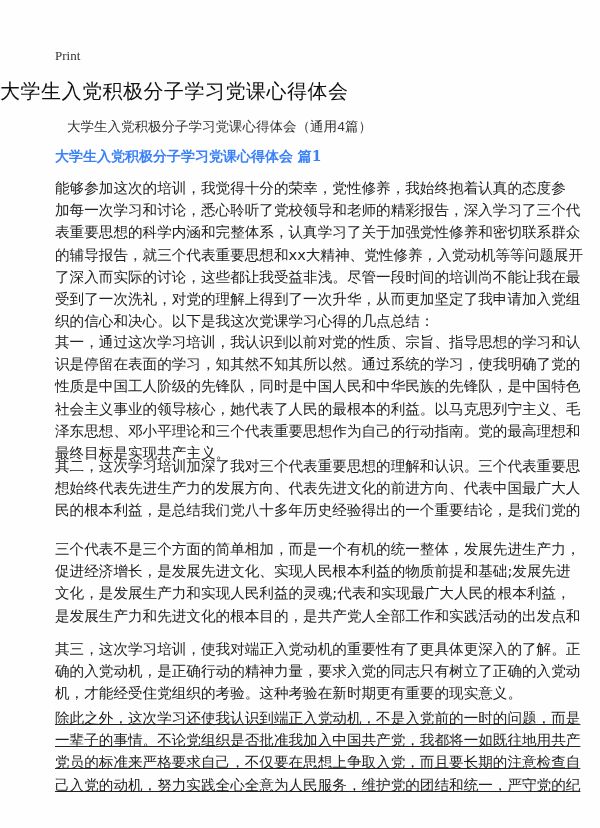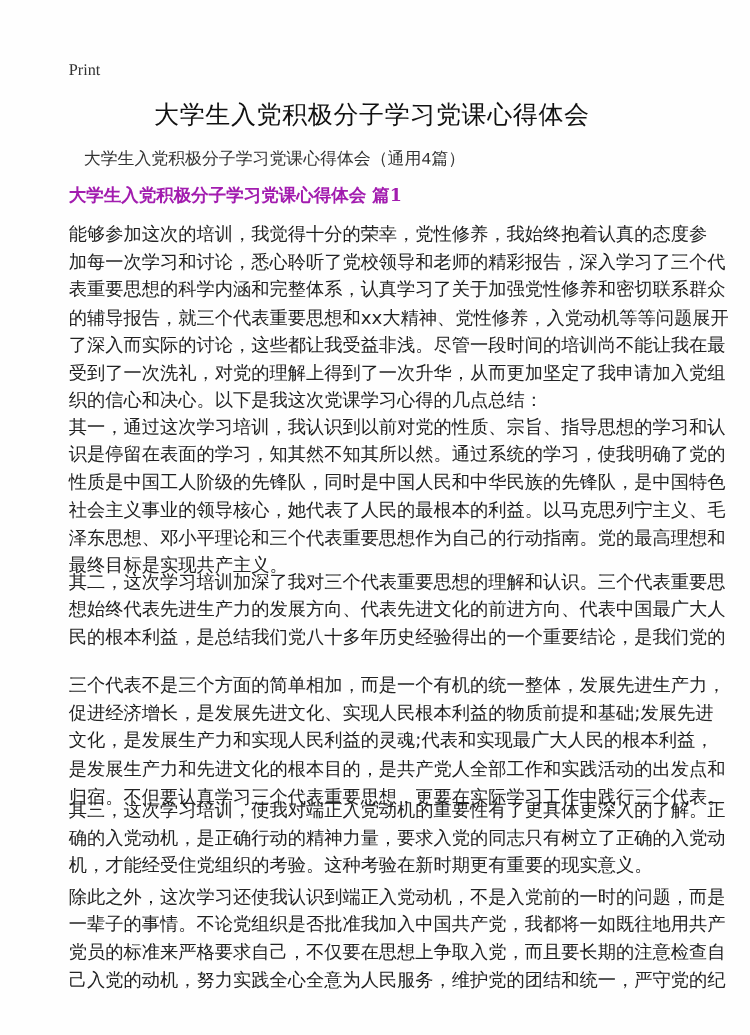--- a/index.html
+++ b/index.html
@@ -1,21 +1,21 @@
 <!DOCTYPE html>
 <html><head>
 <meta charset="utf-8">
 <style>
   html, body { margin: 0; padding: 0; background: #ffffff; }
   body { width: 600px; height: 828px; overflow: hidden; position: relative; color: #1a1a1a; }
   .page { position: absolute; left: 0; top: 0; width: 600px; height: 828px; background: #fefefe; }
   .print-label { position: absolute; left: 55px; top: 48px; font-family: "Liberation Serif", serif; font-size: 13px; color: #333; }
-  .doc-title { position: absolute; left: 0; width: 595px; top: 78px; text-align: center; font-family: "DejaVu Sans", sans-serif; font-size: 20px; color: #111; letter-spacing: 0.5px; }
+  .doc-title { position: absolute; left: 0; width: 595px; top: 78px; font-family: "DejaVu Sans", sans-serif; font-size: 20px; color: #111; letter-spacing: 0.5px; }
   .doc-subtitle { position: absolute; left: 67px; top: 118px; font-family: Liberation Mono, monospace; font-size: 13.5px; color: #333; }
-  .section-head { position: absolute; left: 55px; top: 148px; font-family: "DejaVu Serif", serif; font-size: 14px; font-weight: bold; color: #a21caf; }
+  .section-head { position: absolute; left: 55px; top: 148px; font-family: "DejaVu Serif", serif; font-size: 14px; font-weight: bold; color: #3b82f6; }
   .para { position: absolute; left: 55px; width: 495px; font-family: "DejaVu Sans", sans-serif; font-size: 14.6px; line-height: 22.2px; color: #222; text-align: justify; }
   .para .ln { display: block; white-space: nowrap; text-align: justify; text-align-last: justify; }
   .para .ln.last { text-align-last: left; }
 </style>
 </head>
 <body>
 
 <div class="page">
   <div class="print-label">Print</div>
   <div class="doc-title">大学生入党积极分子学习党课心得体会</div>
@@ -45,28 +45,27 @@
     <span class="ln">其二，这次学习培训加深了我对三个代表重要思想的理解和认识。三个代表重要思</span>
     <span class="ln">想始终代表先进生产力的发展方向、代表先进文化的前进方向、代表中国最广大人</span>
     <span class="ln">民的根本利益，是总结我们党八十多年历史经验得出的一个重要结论，是我们党的</span>
   </div>
 
   <div class="para" style="top:538px;">
     <span class="ln">三个代表不是三个方面的简单相加，而是一个有机的统一整体，发展先进生产力，</span>
     <span class="ln">促进经济增长，是发展先进文化、实现人民根本利益的物质前提和基础;发展先进</span>
     <span class="ln">文化，是发展生产力和实现人民利益的灵魂;代表和实现最广大人民的根本利益，</span>
     <span class="ln">是发展生产力和先进文化的根本目的，是共产党人全部工作和实践活动的出发点和</span>
-    <span class="ln last">归宿。不但要认真学习三个代表重要思想，更要在实际学习工作中践行三个代表。</span>
   </div>
 
   <div class="para" style="top:638px;">
     <span class="ln">其三，这次学习培训，使我对端正入党动机的重要性有了更具体更深入的了解。正</span>
     <span class="ln">确的入党动机，是正确行动的精神力量，要求入党的同志只有树立了正确的入党动</span>
     <span class="ln last">机，才能经受住党组织的考验。这种考验在新时期更有重要的现实意义。</span>
   </div>
 
-  <div class="para" style="top:707px;">
+  <div class="para" style="top:707px;text-decoration:underline;">
     <span class="ln">除此之外，这次学习还使我认识到端正入党动机，不是入党前的一时的问题，而是</span>
     <span class="ln">一辈子的事情。不论党组织是否批准我加入中国共产党，我都将一如既往地用共产</span>
     <span class="ln">党员的标准来严格要求自己，不仅要在思想上争取入党，而且要长期的注意检查自</span>
     <span class="ln">己入党的动机，努力实践全心全意为人民服务，维护党的团结和统一，严守党的纪</span>
   </div>
 </div>
 
 </body></html>

